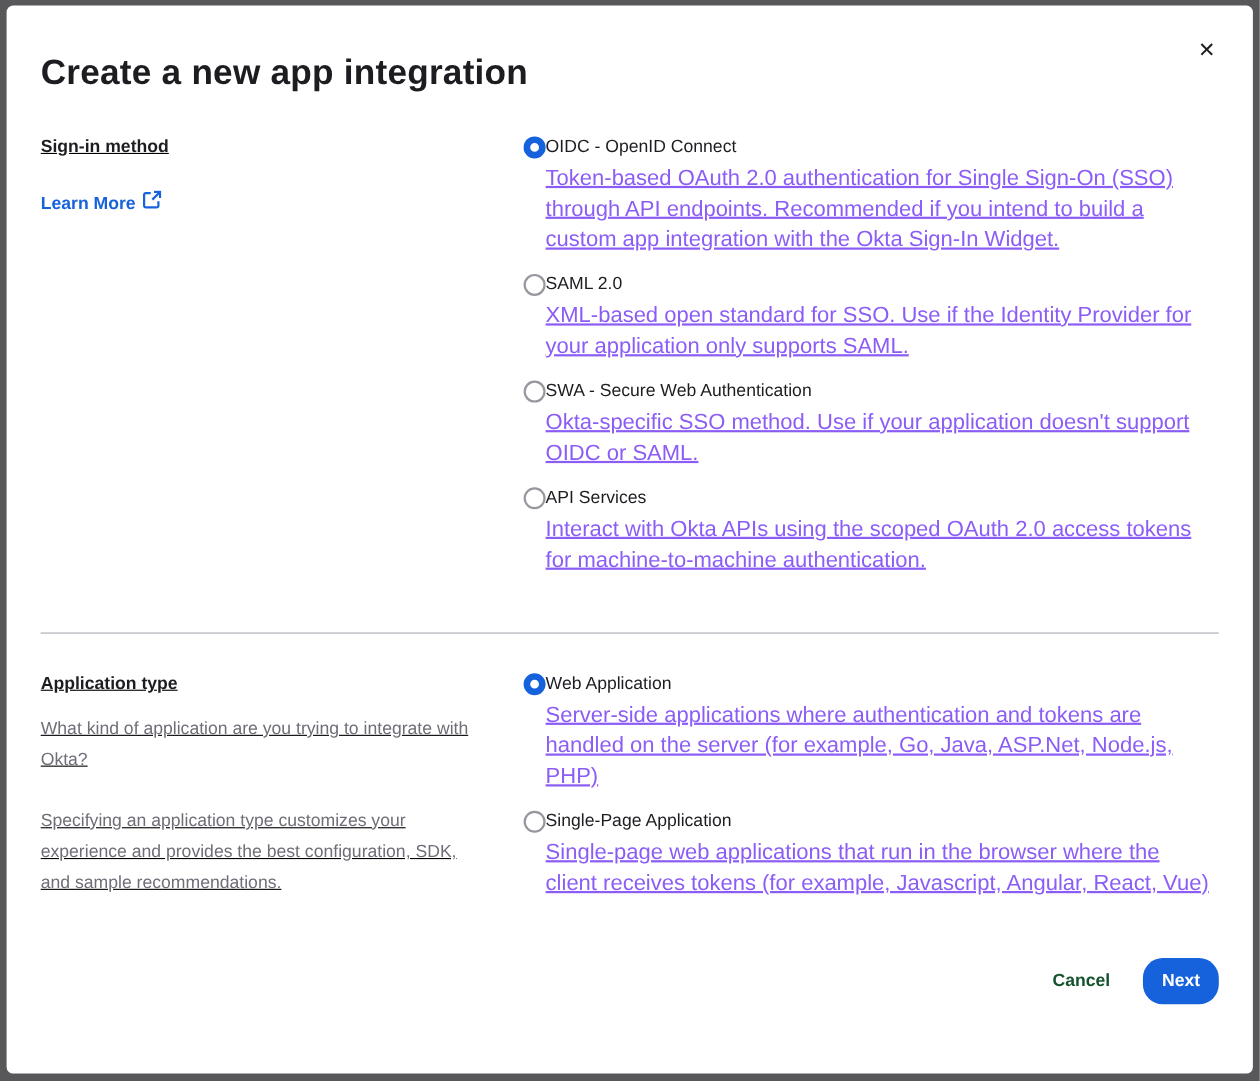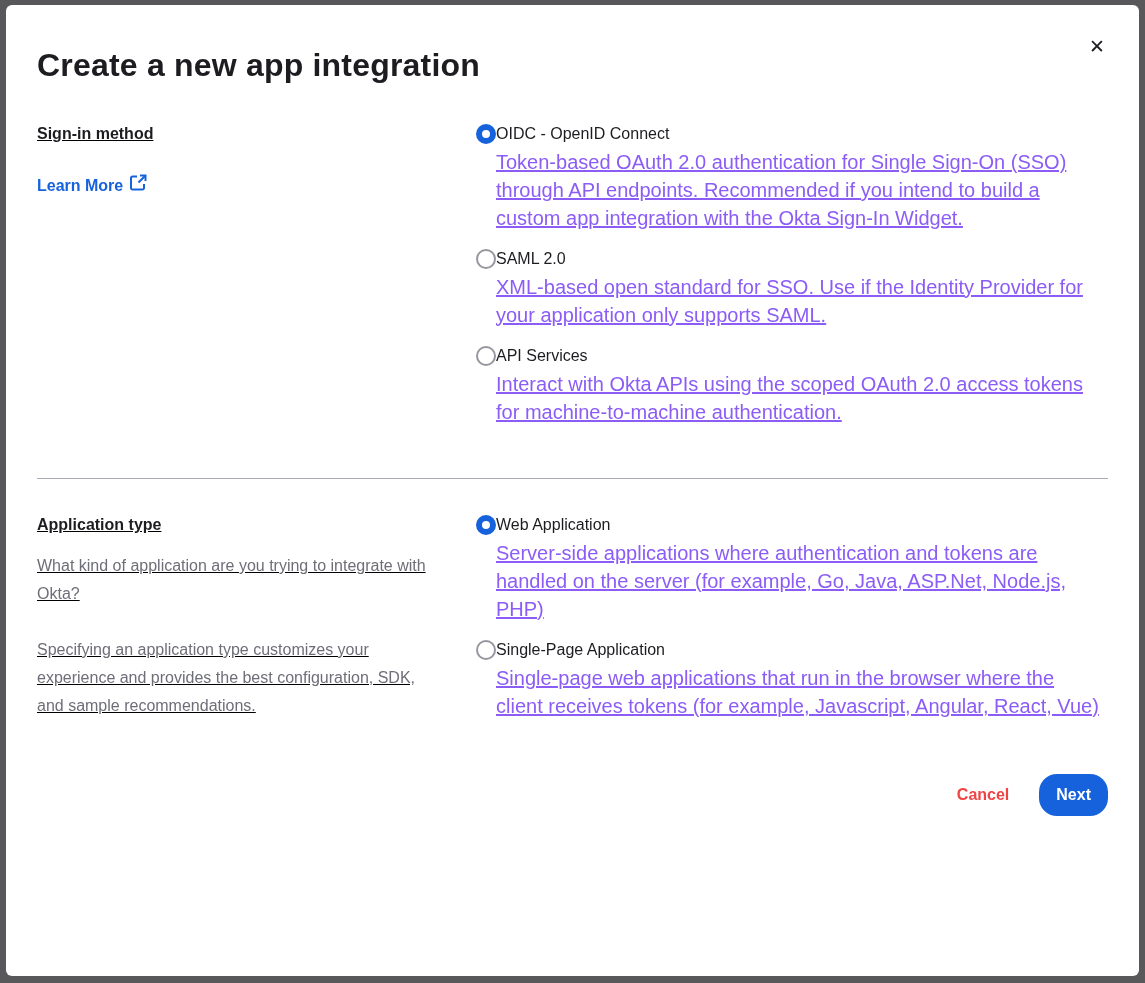--- a/index.html
+++ b/index.html
@@ -104,21 +104,21 @@
     justify-content: flex-end;
     align-items: center;
     gap: 30px;
     margin-top: 41px;
   }
   .cancel-btn {
     background: none; border: none;
     font-family: inherit;
     font-size: 16px;
     font-weight: bold;
-    color: #ef4444;
+    color: #14532d;
     cursor: pointer;
   }
   .next-btn {
     background: #1662dd;
     border: none;
     border-radius: 18px;
     font-family: inherit;
     font-size: 16px;
     font-weight: bold;
     color: #ffffff;
@@ -162,20 +162,27 @@
       </div>
 
       <div class="option">
         <span class="radio unselected"></span>
         <div class="opt-text">
           <div class="opt-label">SAML 2.0</div>
           <div class="opt-desc">XML-based open standard for SSO. Use if the Identity Provider for your application only supports SAML.</div>
         </div>
       </div>
 
+      <div class="option">
+        <span class="radio unselected"></span>
+        <div class="opt-text">
+          <div class="opt-label">SWA - Secure Web Authentication</div>
+          <div class="opt-desc">Okta-specific SSO method. Use if your application doesn't support OIDC or SAML.</div>
+        </div>
+      </div>
 
       <div class="option">
         <span class="radio unselected"></span>
         <div class="opt-text">
           <div class="opt-label">API Services</div>
           <div class="opt-desc">Interact with Okta APIs using the scoped OAuth 2.0 access tokens for machine-to-machine authentication.</div>
         </div>
       </div>
     </div>
   </div>

